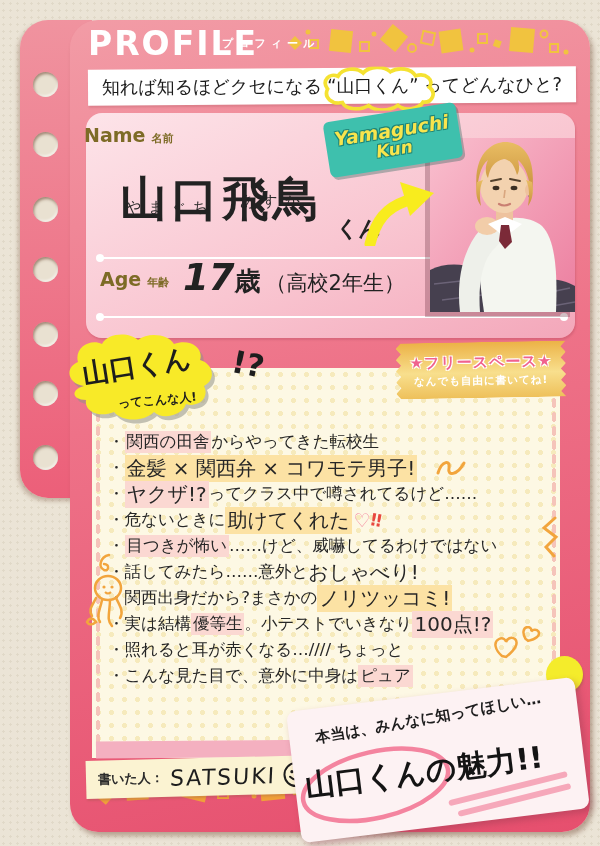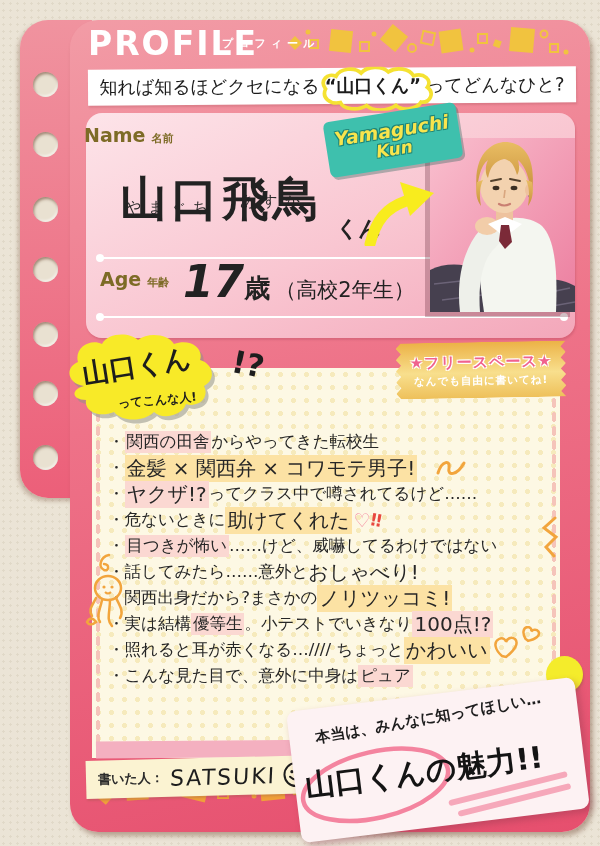--- a/index.html
+++ b/index.html
@@ -20,37 +20,37 @@
   .hd-title{position:absolute;left:88px;top:24px;font-size:33px;font-weight:700;color:#fff;
             letter-spacing:2px;z-index:3;}
   .hd-sub{position:absolute;left:222px;top:36px;font-size:11px;font-weight:700;color:#fff;
           letter-spacing:5px;z-index:3;}
   .confetti{position:absolute;z-index:2;}
   
   .banner{position:absolute;left:88px;top:68px;width:488px;height:36px;background:#fff;z-index:3;
           display:flex;align-items:center;justify-content:center;white-space:nowrap;
           transform:rotate(-.4deg);box-shadow:1px 2px 2px rgba(160,70,80,.25);
           font-size:18px;color:#1c1c1c;font-weight:500;}
-  .quote-cloud{position:relative;display:inline-block;padding:0 5px;font-weight:700;}
+  .quote-cloud{position:relative;display:inline-block;padding:0 5px;font-weight:400;}
   .quote-cloud svg{position:absolute;left:-7px;top:-7px;pointer-events:none;}
   
   .inner{position:absolute;left:86px;top:113px;width:489px;height:225px;border-radius:16px;
          background:linear-gradient(155deg,#fde4e9 0%,#f9c6d1 55%,#f3a7ba 100%);z-index:3;
          box-shadow:1px 2px 2px rgba(170,70,90,.3);}
   .lbl{position:absolute;color:#7d6b26;font-weight:700;z-index:4;}
   .lbl .en{font-size:19px;}
   .lbl .jp{font-size:11px;margin-left:6px;}
   .furi{position:absolute;font-size:15px;color:#2b2b2b;letter-spacing:7px;z-index:4;margin-top:45px;}
   .kanji{position:absolute;font-size:47px;font-weight:600;color:#222;letter-spacing:4px;z-index:4;}
   .hono{position:absolute;font-size:22px;font-weight:600;color:#222;z-index:4;}
   .sep{position:absolute;height:2px;background:#fff;z-index:4;}
   .sep::before,.sep::after{content:"";position:absolute;top:-3px;width:8px;height:8px;border-radius:50%;background:#fff;}
   .sep::before{left:-2px;} .sep::after{right:-2px;}
   .age-val{position:absolute;z-index:4;color:#222;white-space:nowrap;}
-  .age-num{font-size:44px;font-weight:600;font-style:italic;}
+  .age-num{font-size:37px;font-weight:600;font-style:italic;}
   .age-unit{font-size:26px;font-weight:600;}
   .age-note{font-size:21px;font-weight:500;}
   
   .photo{position:absolute;left:430px;top:138px;width:145px;height:174px;z-index:4;
          box-shadow:-5px 5px 0 rgba(100,40,55,.30);}
   .photo svg{display:block;}
   .sticker{position:absolute;left:326px;top:112px;width:134px;height:56px;z-index:5;
            background:#3ec0ad;border-radius:6px;transform:rotate(-9deg);
            display:flex;flex-direction:column;align-items:center;justify-content:center;
            box-shadow:2px 3px 0 rgba(35,95,85,.35);}
@@ -287,21 +287,20 @@
       <div class="note-item">
         <span>・</span>
         <span>実は結構</span>
         <span class="hl-pink">優等生</span>
         <span>。小テストでいきなり</span>
         <span class="hl-pink big">100点!?</span>
       </div>
       <div class="note-item">
         <span>・</span>
         <span>照れると耳が赤くなる…//// ちょっと</span>
-        <span class="hl-yellow big">かわいい</span>
       </div>
       <div class="note-item">
         <span>・</span>
         <span>こんな見た目で、意外に中身は</span>
         <span class="hl-pink">ピュア</span>
       </div>
     </div>
 
   <svg class="doodle" style="left:436px;top:456px" width="32" height="24" viewBox="0 0 32 24">
     <path d="M2,17 C6,4 15,4 13,12 C11,20 21,20 28,7" fill="none" stroke="#f2a53d" stroke-width="3" stroke-linecap="round"></path>

